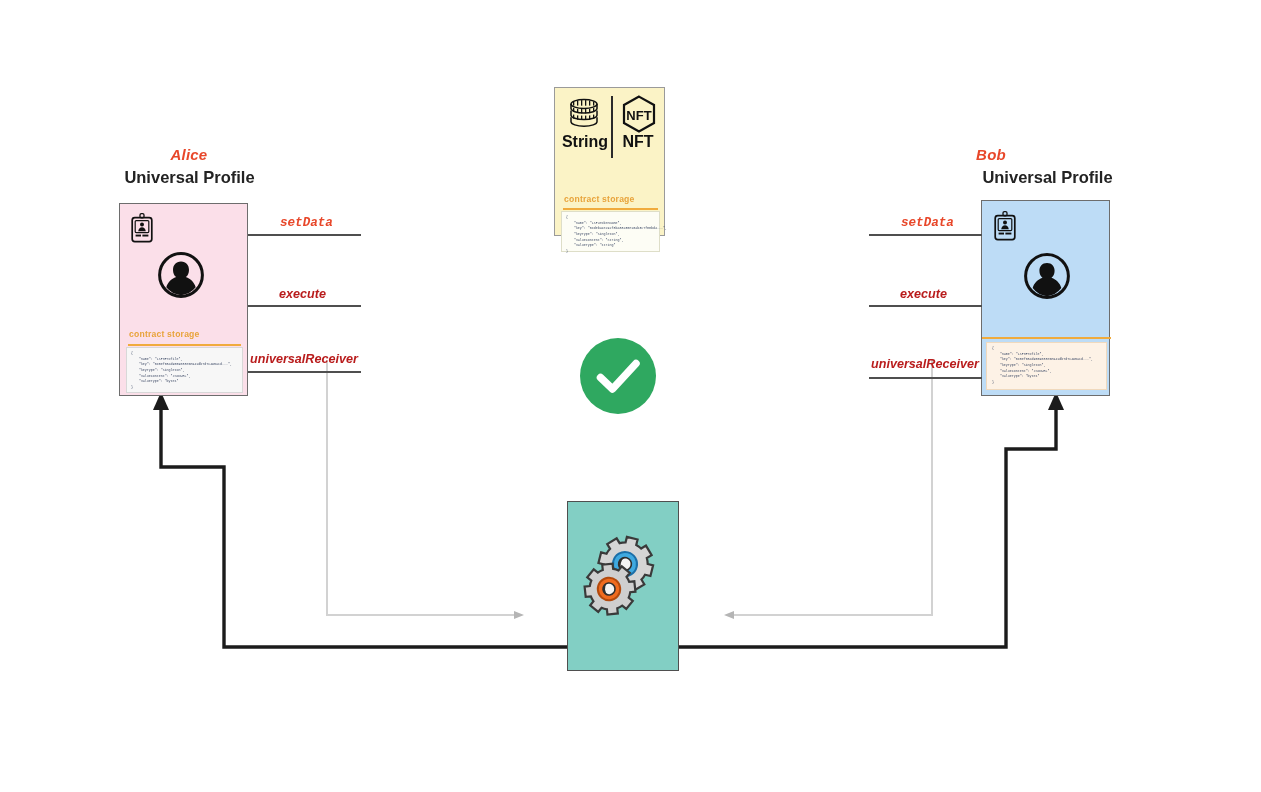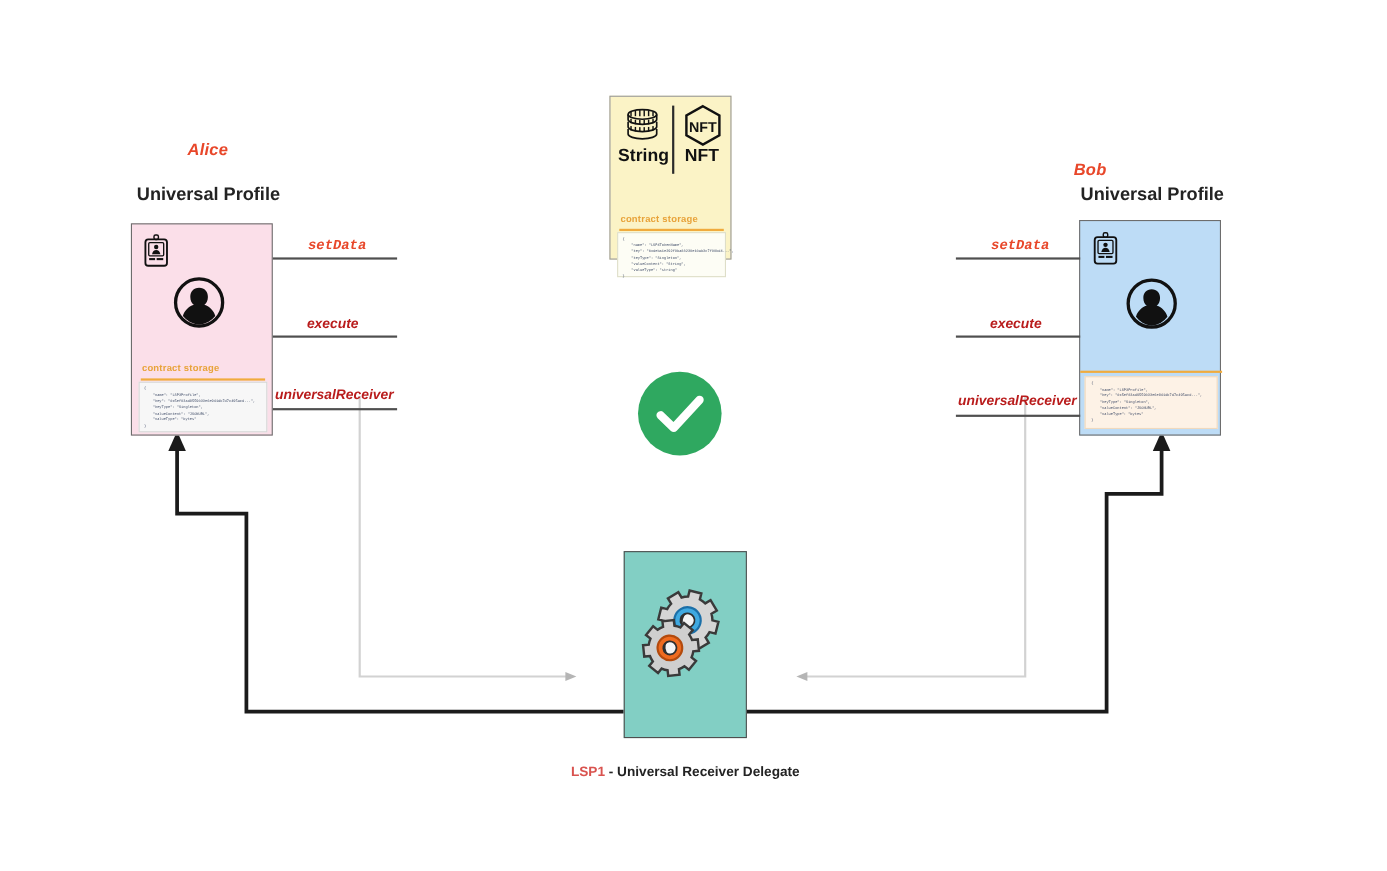--- a/index.html
+++ b/index.html
@@ -52,21 +52,21 @@
     <path d="M567,647 L224,647 L224,467 L161,467 L161,404" fill="none" stroke="#1b1b1b" stroke-width="3.4"></path>
     <polygon points="161,392 153,410 169,410" fill="#1b1b1b"></polygon>
 
     <path d="M932,360 L932,615 L731,615" fill="none" stroke="#d2d2d2" stroke-width="2"></path>
     <polygon points="724,615 734,611 734,619" fill="#b5b5b5"></polygon>
 
     <path d="M679,647 L1006,647 L1006,449 L1056,449 L1056,404" fill="none" stroke="#1b1b1b" stroke-width="3.4"></path>
     <polygon points="1056,392 1048,410 1064,410" fill="#1b1b1b"></polygon>
   </svg>
 
-  <div class="abs person-name" style="left:122px;top:128px;width:134px;">Alice</div>
+  <div class="abs person-name" style="left:122px;top:146px;width:134px;">Alice</div>
   <div class="abs person-sub" style="left:102px;top:168px;width:175px;">Universal Profile</div>
 
   <div class="abs card card-alice" style="left:119px;top:203px;width:129px;height:193px;">
 
     <span class="abs" style="left:11px;top:9px;width:22px;height:30px;">
       <svg viewBox="0 0 22 30" width="22" height="30">
         <rect x="9" y="0.6" width="4" height="4.2" rx="1.4" fill="none" stroke="#111" stroke-width="1.3"></rect>
         <rect x="1.2" y="4.6" width="19.6" height="24" rx="2.6" fill="none" stroke="#111" stroke-width="1.7"></rect>
         <rect x="4.2" y="7.6" width="13.6" height="12" rx="1" fill="none" stroke="#111" stroke-width="1.2"></rect>
         <circle cx="11" cy="11.6" r="2" fill="#111"></circle>
@@ -231,17 +231,14 @@
             <path d="M-24,-5 h5.2 a19.5,19.5 0 0 1 2.1,-5.2 l-3.7,-3.7 l7.3,-7.3 l3.7,3.7 a19.5,19.5 0 0 1 5.2,-2.1 v-5.2 h10.4 v5.2 a19.5,19.5 0 0 1 5.2,2.1 l3.7,-3.7 l7.3,7.3 l-3.7,3.7 a19.5,19.5 0 0 1 2.1,5.2 h5.2 v10.4 h-5.2 a19.5,19.5 0 0 1 -2.1,5.2 l3.7,3.7 l-7.3,7.3 l-3.7,-3.7 a19.5,19.5 0 0 1 -5.2,2.1 v5.2 h-10.4 v-5.2 a19.5,19.5 0 0 1 -5.2,-2.1 l-3.7,3.7 l-7.3,-7.3 l3.7,-3.7 a19.5,19.5 0 0 1 -2.1,-5.2 h-5.2 z" fill="#cfcfcf" stroke="#3a3a3a" stroke-width="2.2"></path>
             <circle cx="0" cy="0" r="11.2" fill="#ef6b1f" stroke="#b34a0d" stroke-width="2"></circle>
             <circle cx="0" cy="0" r="6" fill="#f4f4f4" stroke="#2f2f2f" stroke-width="1.6"></circle>
             <path d="M-1.7,-5.8 a6,6 0 0 0 0,11.6 a8.4,8.4 0 0 1 0,-11.6z" fill="#2f2f2f"></path>
           </g>
         </g>
       </svg>
     </span>
   </div>
 
-  <div class="abs caption" style="left:466px;top:694px;width:314px;">
-    <span class="tag">LSP1</span><span> - Universal Receiver Delegate</span>
-  </div>
 
 </div>
 
 </body></html>

